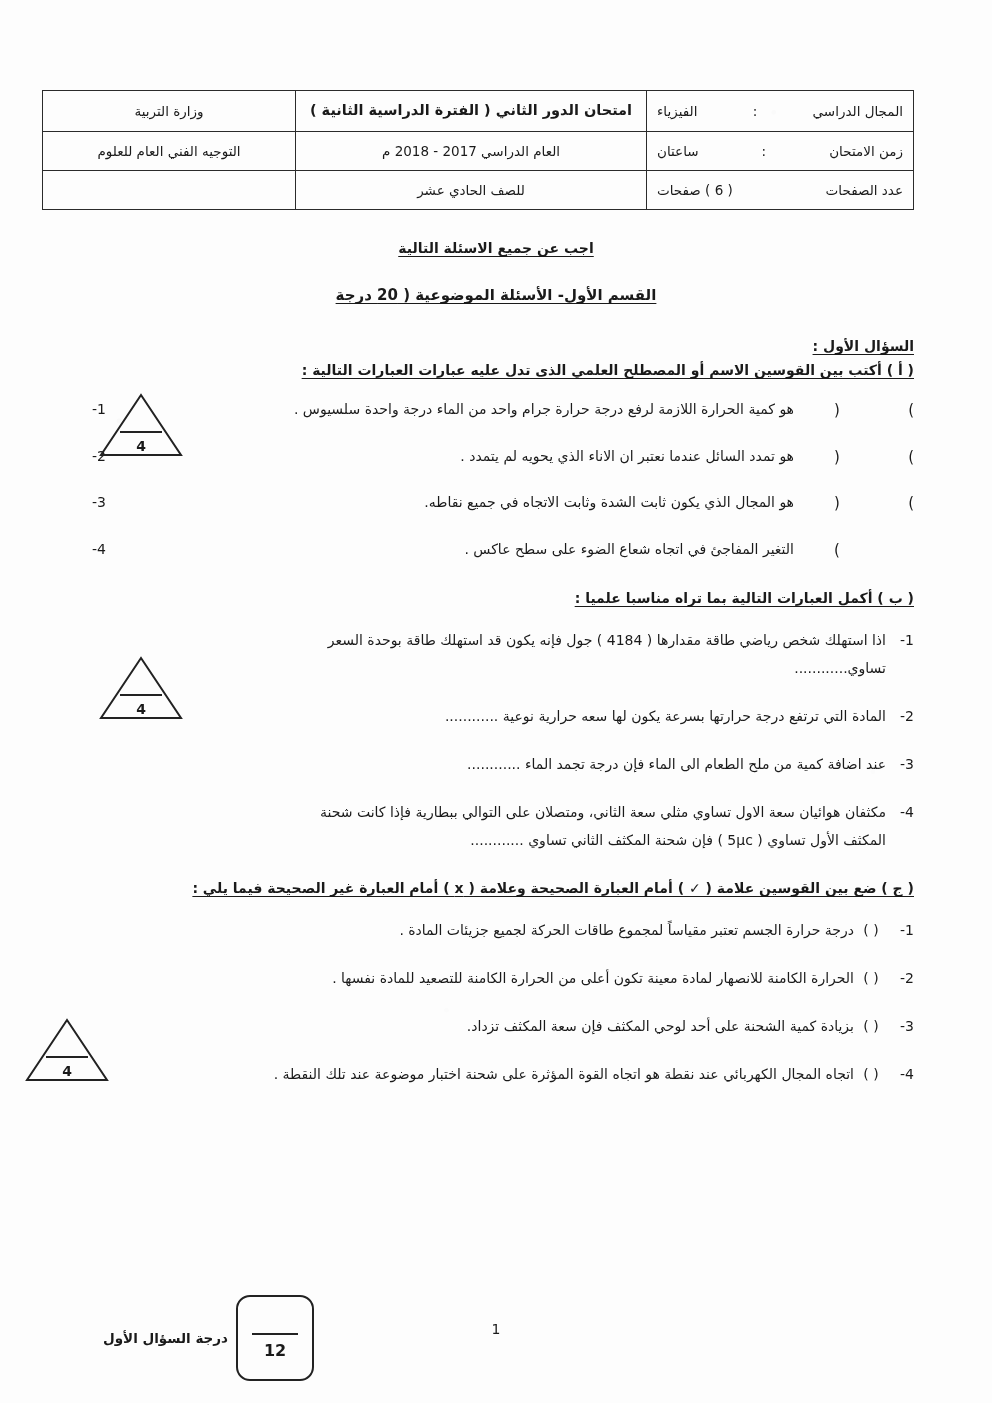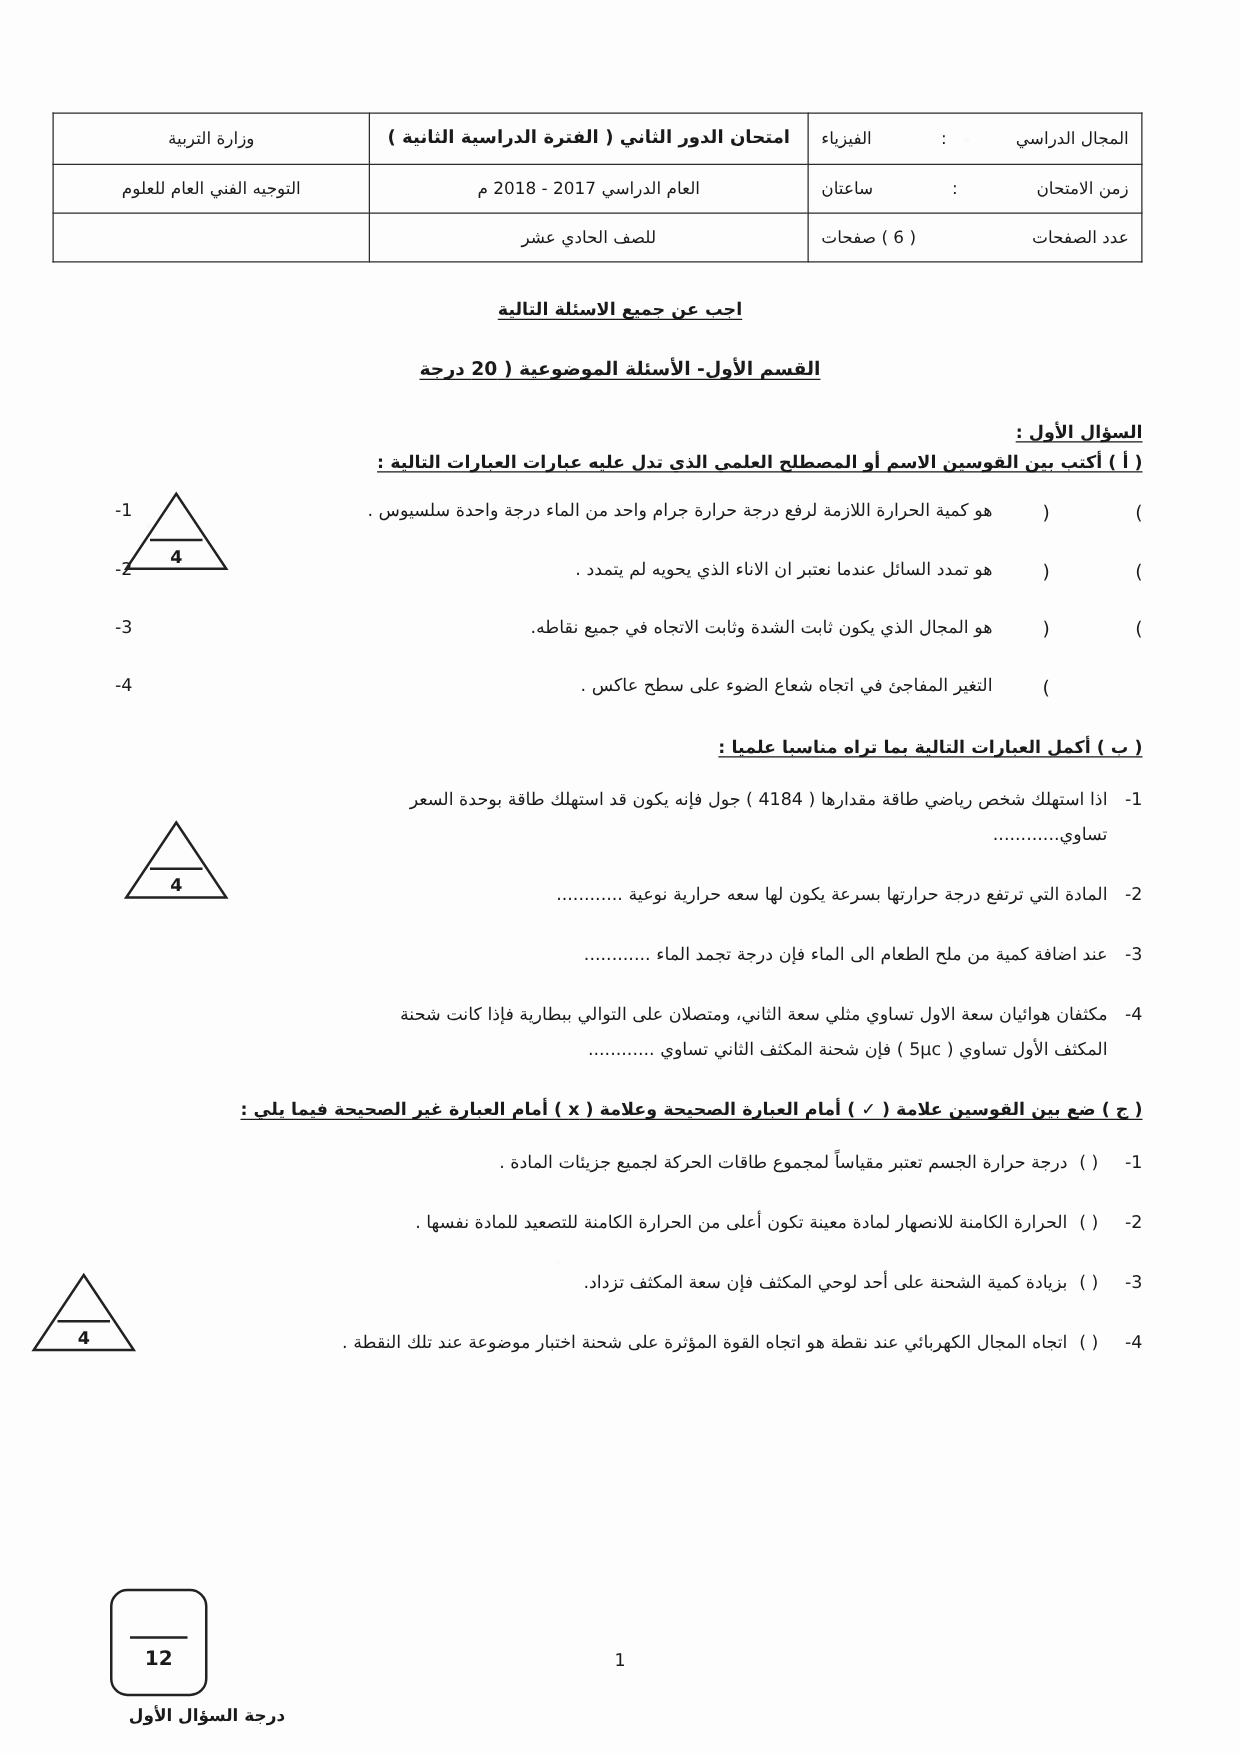--- a/index.html
+++ b/index.html
@@ -161,24 +161,23 @@
     bottom: 4px;
     text-align: center;
     font-size: 14px;
     font-weight: bold;
   }
 
   
   .total {
     position: absolute;
     display: flex;
-    align-items: flex-end;
+    align-items: center;
     gap: 8px;
     z-index: 5;
-    flex-direction: column;
   }
   .total .box {
     width: 74px;
     height: 82px;
     border: 2px solid #222;
     border-radius: 14px;
     position: relative;
   }
   .total .box .bar {
     position: absolute;

